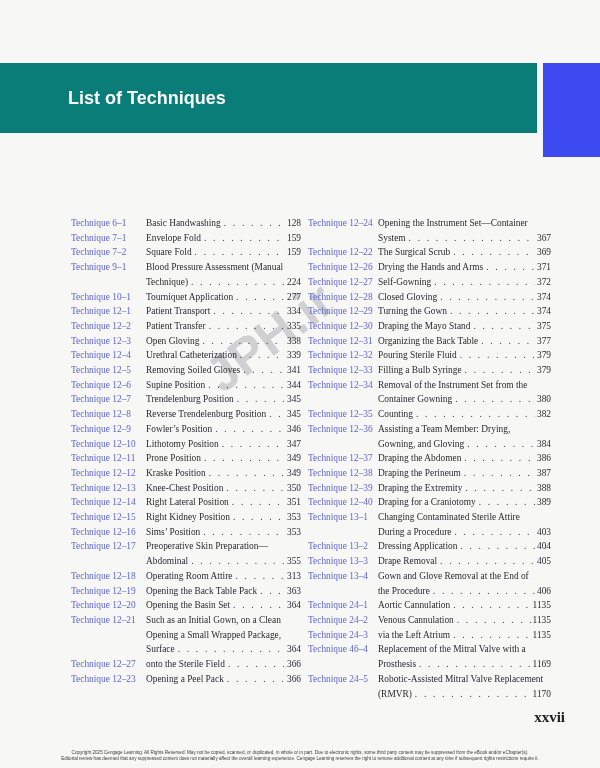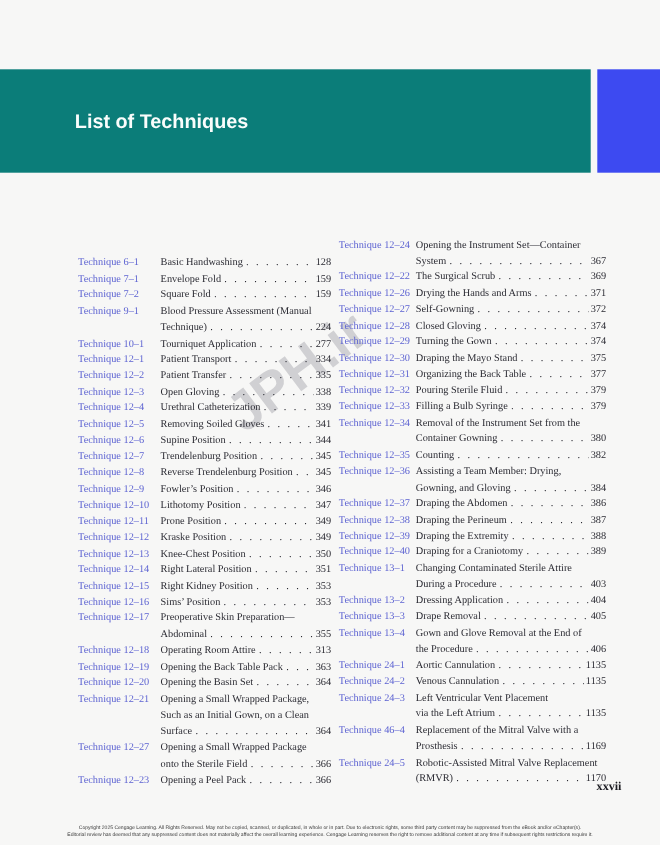--- a/index.html
+++ b/index.html
@@ -8,21 +8,21 @@
     background:#f7f7f6;
     font-family:"Liberation Serif", serif;
     color:#2b2b33;
     position:relative;
     overflow:hidden;
   }
   .page{position:relative;width:600px;height:768px;}
 
   
   .header-band{
-    position:absolute;left:0;top:63px;width:537px;height:94px;
+    position:absolute;left:0;top:63px;width:537px;height:70px;
     background:#0b7d79;
     display:flex;align-items:center;
   }
   .header-band h1{
     margin:0 0 0 68px;
     font-family:"Liberation Sans", sans-serif;
     font-weight:bold;
     font-size:18px;
     letter-spacing:0px;
     color:#fafdfc;
@@ -47,21 +47,21 @@
     z-index:1;
   }
 
   
   .col{
     position:absolute;top:216px;
     font-size:9.4px;
     line-height:14.7px;
     z-index:2;
   }
-  .col-left{left:71px;width:230px;margin-top:16px;}
+  .col-left{left:71px;width:230px;}
   .col-right{left:308px;width:243px;}
   .entry{display:flex;align-items:flex-start;}
   .col-left .label{flex:none;width:75px;}
   .col-right .label{flex:none;width:70px;}
   .label{
     color:#5e64d2;
     white-space:nowrap;
   }
   .body{flex:1;min-width:0;}
   .tline{white-space:nowrap;}
@@ -74,21 +74,21 @@
     letter-spacing:2.2px;
     margin:0 2px 0 3px;
     color:#2b2b33;
   }
   .pg{flex:none;}
 
   
   .folio{
     position:absolute;right:35px;top:709px;
     font-weight:bold;
-    font-size:11px;
+    font-size:15px;
     color:#1c1c22;
   }
   .footer{
     position:absolute;left:0;top:750px;width:600px;
     text-align:center;
     font-family:"Liberation Sans", sans-serif;
     font-size:4.6px;
     line-height:6px;
     color:#3a3a3a;
   }
@@ -354,33 +354,32 @@
           <div class="tline lastline">
             <span class="ttext">Opening the Basin Set</span>
             <span class="dots">. . . . . . . . . . . . . . . . . . . . . . . . . . . . . . . . . . . . . . . . . . . . . . . . . . . . . . . . . . . . . . . . . . . . . . . . . . . . . . . . . . . . . . . . . . </span>
             <span class="pg">364</span>
           </div>
         </div>
       </div>
       <div class="entry">
         <div class="label">Technique 12–21</div>
         <div class="body">
+          <div class="tline"><span class="ttext">Such as an Initial Gown, on a Clean</span></div>
           <div class="tline"><span class="ttext">Opening a Small Wrapped Package,</span></div>
-          <div class="tline"><span class="ttext">Such as an Initial Gown, on a Clean</span></div>
           <div class="tline lastline">
             <span class="ttext">Surface</span>
             <span class="dots">. . . . . . . . . . . . . . . . . . . . . . . . . . . . . . . . . . . . . . . . . . . . . . . . . . . . . . . . . . . . . . . . . . . . . . . . . . . . . . . . . . . . . . . . . . </span>
             <span class="pg">364</span>
           </div>
         </div>
       </div>
       <div class="entry">
         <div class="label">Technique 12–27</div>
         <div class="body">
-          <div class="tline"><span class="ttext">Opening a Small Wrapped Package</span></div>
           <div class="tline lastline">
             <span class="ttext">onto the Sterile Field</span>
             <span class="dots">. . . . . . . . . . . . . . . . . . . . . . . . . . . . . . . . . . . . . . . . . . . . . . . . . . . . . . . . . . . . . . . . . . . . . . . . . . . . . . . . . . . . . . . . . . </span>
             <span class="pg">366</span>
           </div>
         </div>
       </div>
       <div class="entry">
         <div class="label">Technique 12–23</div>
         <div class="body">
@@ -624,21 +623,20 @@
           <div class="tline lastline">
             <span class="ttext">Venous Cannulation</span>
             <span class="dots">. . . . . . . . . . . . . . . . . . . . . . . . . . . . . . . . . . . . . . . . . . . . . . . . . . . . . . . . . . . . . . . . . . . . . . . . . . . . . . . . . . . . . . . . . . </span>
             <span class="pg">1135</span>
           </div>
         </div>
       </div>
       <div class="entry">
         <div class="label">Technique 24–3</div>
         <div class="body">
-          <div class="tline"><span class="ttext">Left Ventricular Vent Placement</span></div>
           <div class="tline lastline">
             <span class="ttext">via the Left Atrium</span>
             <span class="dots">. . . . . . . . . . . . . . . . . . . . . . . . . . . . . . . . . . . . . . . . . . . . . . . . . . . . . . . . . . . . . . . . . . . . . . . . . . . . . . . . . . . . . . . . . . </span>
             <span class="pg">1135</span>
           </div>
         </div>
       </div>
       <div class="entry">
         <div class="label">Technique 46–4</div>
         <div class="body">

